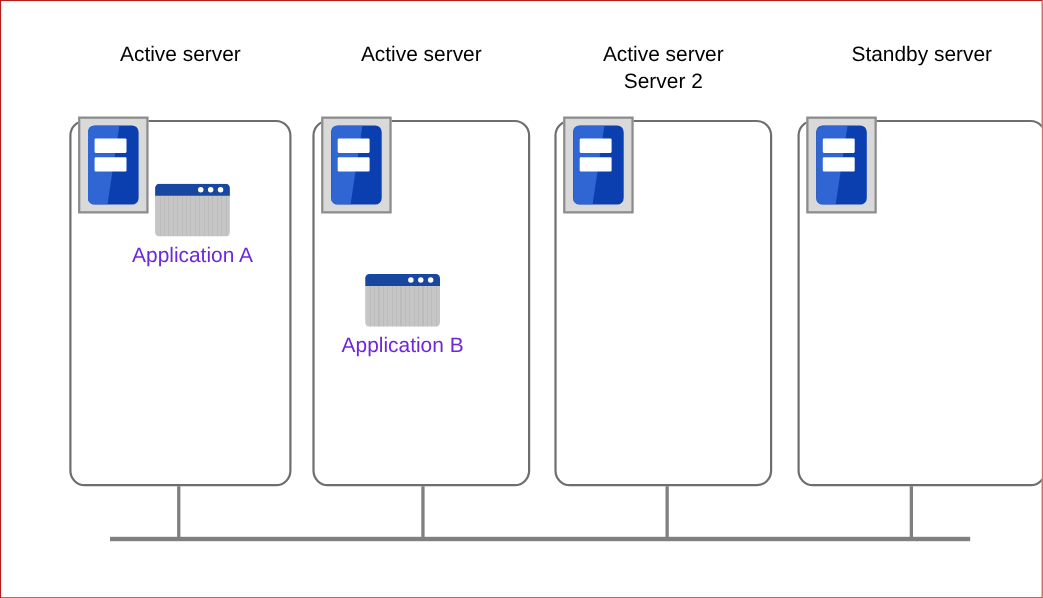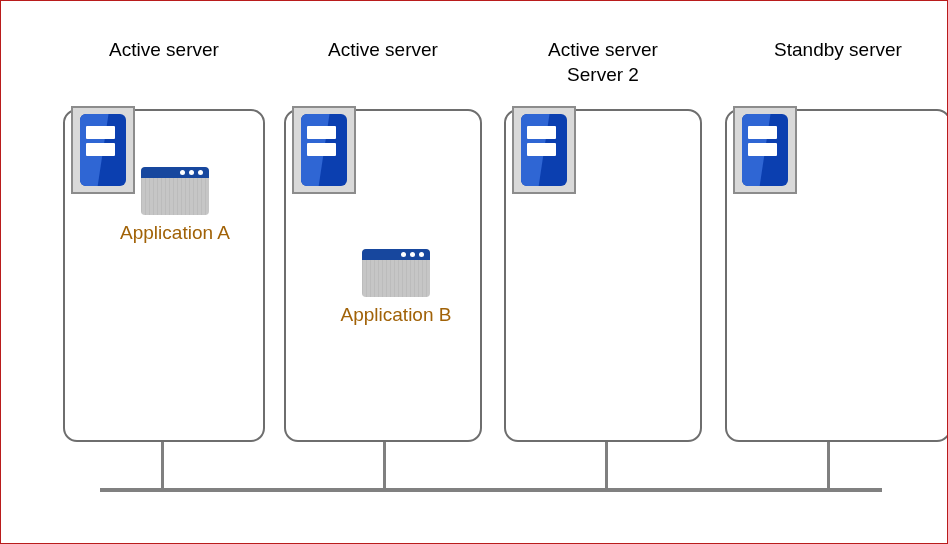--- a/index.html
+++ b/index.html
@@ -137,21 +137,21 @@
     display: block;
     width: 5px;
     height: 5px;
     border-radius: 50%;
     background: #ffffff;
   }
   .app-label {
     margin-top: 6px;
     font-size: 19px;
     line-height: 24px;
-    color: #a16207;
+    color: #6d28d9;
     white-space: nowrap;
   }
 
   
   .drop-line {
     position: absolute;
     width: 3px;
     background: #808080;
     z-index: 1;
   }
@@ -204,21 +204,21 @@
 
     <div class="server-box"></div>
 
     <div class="server-icon">
       <div class="chip">
         <span class="bar b1"></span>
         <span class="bar b2"></span>
       </div>
     </div>
 
-    <div class="app-node" style="left:50px; top:248px; width:124px;">
+    <div class="app-node" style="left:20px; top:248px; width:124px;">
       <div class="app-icon">
         <div class="titlebar">
           <span class="dots">
             <i></i>
               <i></i>
               <i></i>
           </span>
         </div>
       </div>
       <div class="app-label">Application  B</div>

